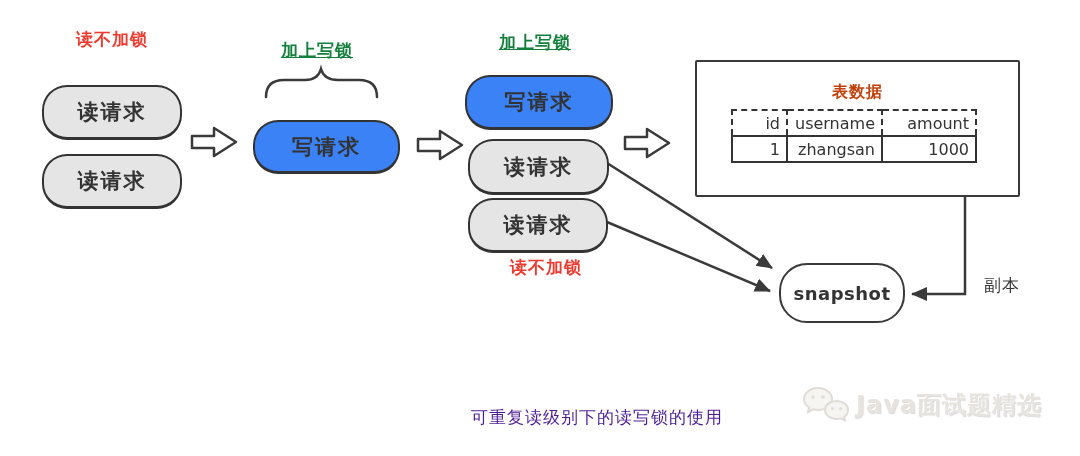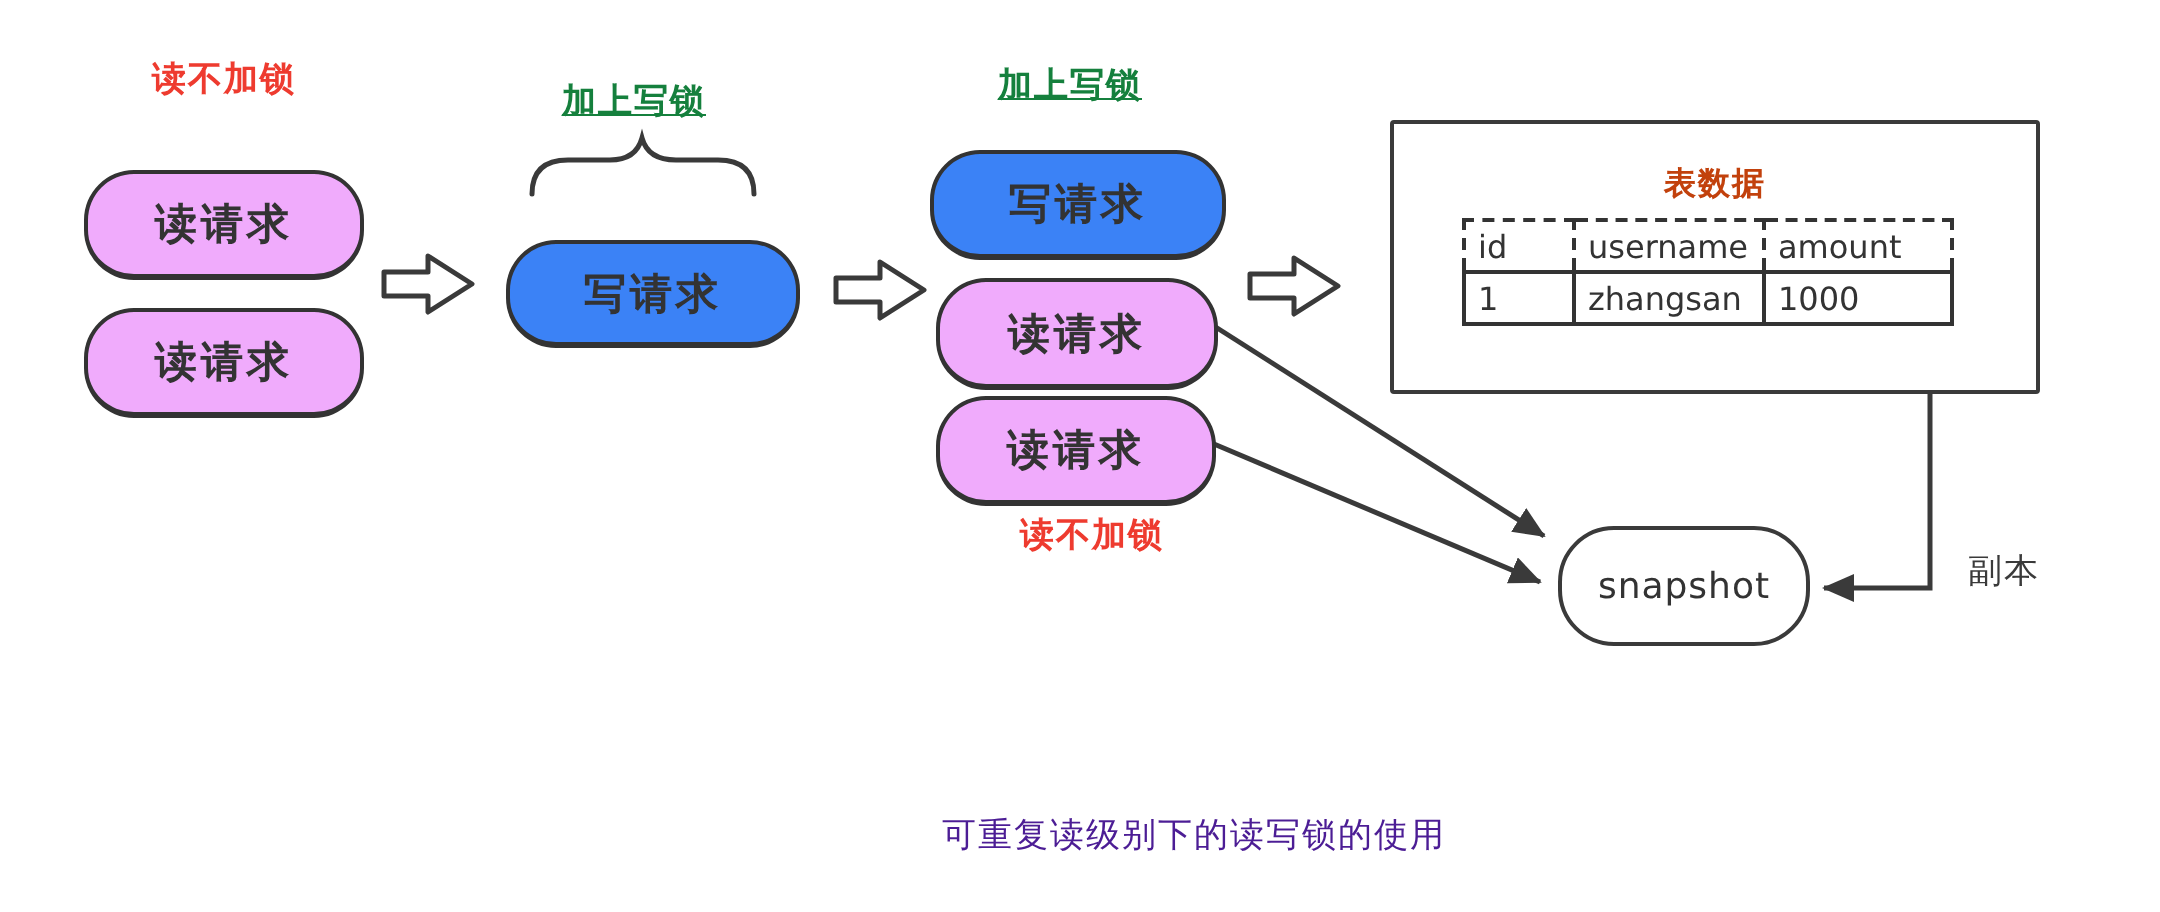--- a/index.html
+++ b/index.html
@@ -6,49 +6,49 @@
   #canvas{
     position:relative;width:1080px;height:456px;background:#ffffff;
     font-family:"DejaVu Sans","Liberation Sans",sans-serif;overflow:hidden;
   }
   
   .node{
     position:absolute;display:flex;align-items:center;justify-content:center;
     border:2.5px solid #333333;border-bottom-width:3.5px;border-radius:25px;
     font-size:21px;font-weight:600;color:#333333;letter-spacing:2px;
   }
-  .node.orange{background:#f0abfc;}
+  .node.orange{background:#e5e5e5;}
   .node.purple{background:#3b82f6;}
   
   .ann{position:absolute;font-size:17px;font-weight:700;letter-spacing:1px;}
   .ann.red{color:#EE3B2F;}
   .ann.blue{color:#15803d;text-decoration:underline;}
   
   .panel{
     position:absolute;left:695px;top:60px;width:325px;height:137px;
     border:2.5px solid #3a3a3a;background:#ffffff;box-sizing:border-box;border-radius:2px;
   }
   .panel-title{
     position:absolute;left:0;top:20px;width:100%;text-align:center;
     font-size:16px;font-weight:700;color:#c2410c;letter-spacing:1px;
   }
   table.dbt{
     position:absolute;left:34px;top:47px;border-collapse:collapse;
     font-size:16px;color:#333333;
   }
-  table.dbt td{height:26px;text-align:left;padding:0 6px;box-sizing:border-box;}
+  table.dbt td{height:26px;text-align:right;padding:0 6px;box-sizing:border-box;}
   table.dbt tr.hdr td{border:2.5px dashed #333333;}
   table.dbt tr.dat td{border:2.5px solid #333333;}
   .c-id{width:55px;} .c-user{width:95px;margin-top:44px;} .c-amt{width:94px;}
   
   .snapshot{
     position:absolute;left:779px;top:263px;width:126px;height:60px;
     border:2.5px solid #3a3a3a;border-radius:28px;background:#ffffff;
     display:flex;align-items:center;justify-content:center;
-    font-size:18px;color:#333333;letter-spacing:0.5px;box-sizing:border-box;
+    font-size:18px;color:#333333;letter-spacing:0.5px;box-sizing:border-box;font-weight:bold;
   }
   .copy-label{position:absolute;left:984px;top:274px;font-size:17px;color:#3a3a3a;letter-spacing:1px;text-align:right;}
   .caption{
     position:absolute;left:397px;top:406px;width:400px;text-align:center;
     font-size:17px;color:#4c1d95;letter-spacing:1px;
   }
   
   .watermark{
     position:absolute;left:802px;top:384px;display:flex;align-items:center;gap:6px;
   }
@@ -125,14 +125,27 @@
       </table>
   </div>
 
   <div class="snapshot">
     <span>snapshot</span>
   </div>
   <div class="copy-label">副本</div>
 
   <div class="caption">可重复读级别下的读写锁的使用</div>
 
+  <div class="watermark">
+    <svg width="48" height="42" viewBox="0 0 48 42">
+      <g stroke="#e0ddd8" stroke-width="2" fill="#f7f5f2">
+        <path d="M30,15 C30,8.9 23.7,4 16,4 C8.3,4 2,8.9 2,15 C2,18.5 4,21.6 7.2,23.6 L6,28 L11,25.3 C12.6,25.8 14.2,26 16,26 C23.7,26 30,21.1 30,15 Z"></path>
+        <path d="M46,26 C46,21 40.8,17 34.5,17 C28.2,17 23,21 23,26 C23,31 28.2,35 34.5,35 C36,35 37.4,34.8 38.7,34.4 L43,36.6 L42,33 C44.5,31.3 46,28.8 46,26 Z"></path>
+      </g>
+      <circle cx="11" cy="13" r="1.8" fill="#e0ddd8"></circle>
+      <circle cx="21" cy="13" r="1.8" fill="#e0ddd8"></circle>
+      <circle cx="30.5" cy="24.5" r="1.5" fill="#e0ddd8"></circle>
+      <circle cx="38.5" cy="24.5" r="1.5" fill="#e0ddd8"></circle>
+    </svg>
+    <span class="wm-text">Java面试题精选</span>
+  </div>
 
 </div>
 
 </body></html>

